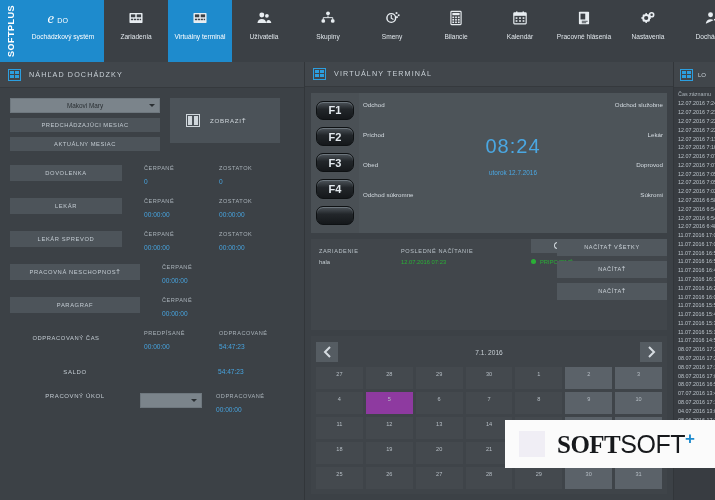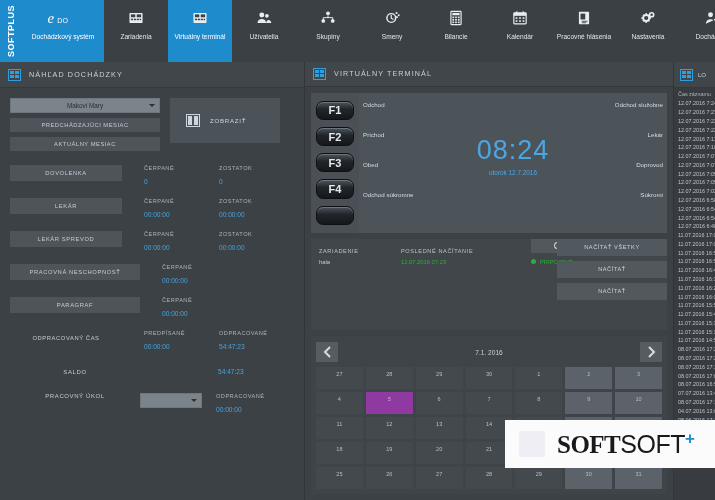--- a/index.html
+++ b/index.html
@@ -111,21 +111,21 @@
     border: 1px solid #0e1113; box-shadow: inset 0 1px 0 #6d767d;
     display: flex; align-items: center; justify-content: center;
     font-size: 11px; font-weight: bold; color: #e4eaef; cursor: pointer;
   }
   .fkey.blank { color: transparent; }
   .tcenter { flex: 1; background: #4d5459; position: relative; padding: 8px 4px; }
   .trow { display: flex; justify-content: space-between; height: 30px; }
   .tlabel { font-size: 6.2px; color: #d4dbe1; }
   .clock {
     position: absolute; left: 0; right: 0; top: 42px;
-    text-align: center; font-size: 27px; color: #4aa7e2; letter-spacing: 1px;
+    text-align: center; font-size: 20px; color: #4aa7e2; letter-spacing: 1px;
   }
   .cdate {
     position: absolute; left: 0; right: 0; top: 76px;
     text-align: center; font-size: 6.4px; color: #4aa7e2;
   }
 
   
   .devices { margin: 6px 6px 0 6px; background: #41464b; height: 96px; position: relative; }
   .devhead { display: flex; height: 15px; }
   .devhead .c1 { width: 90px; padding-left: 8px; }

